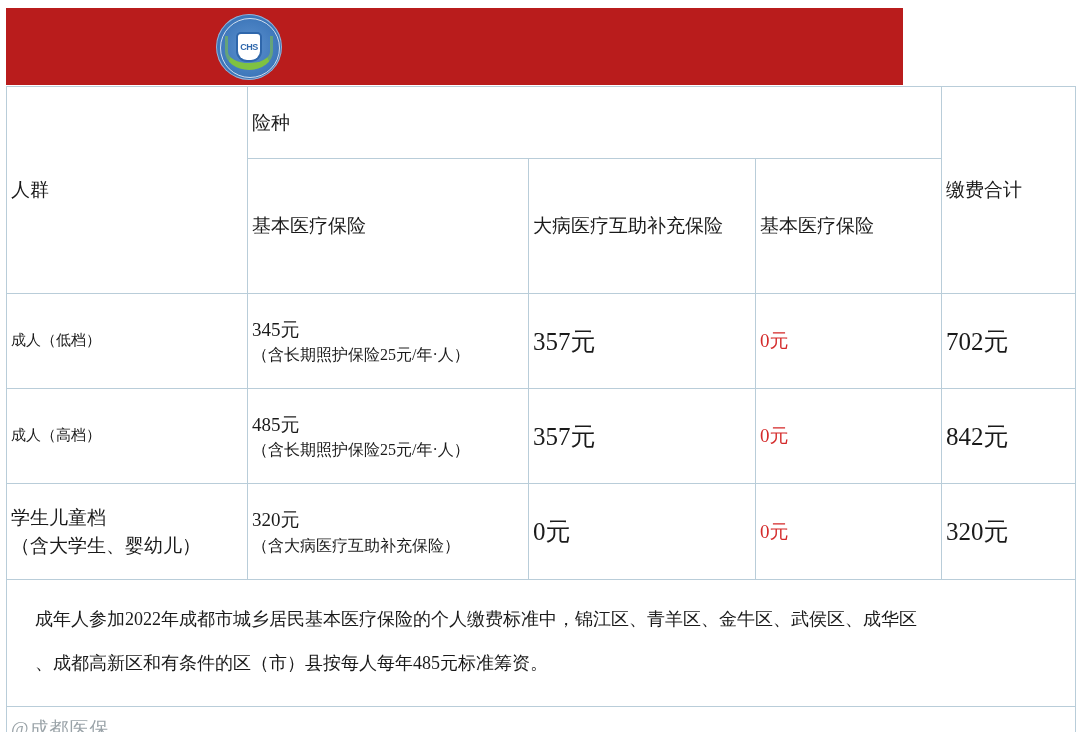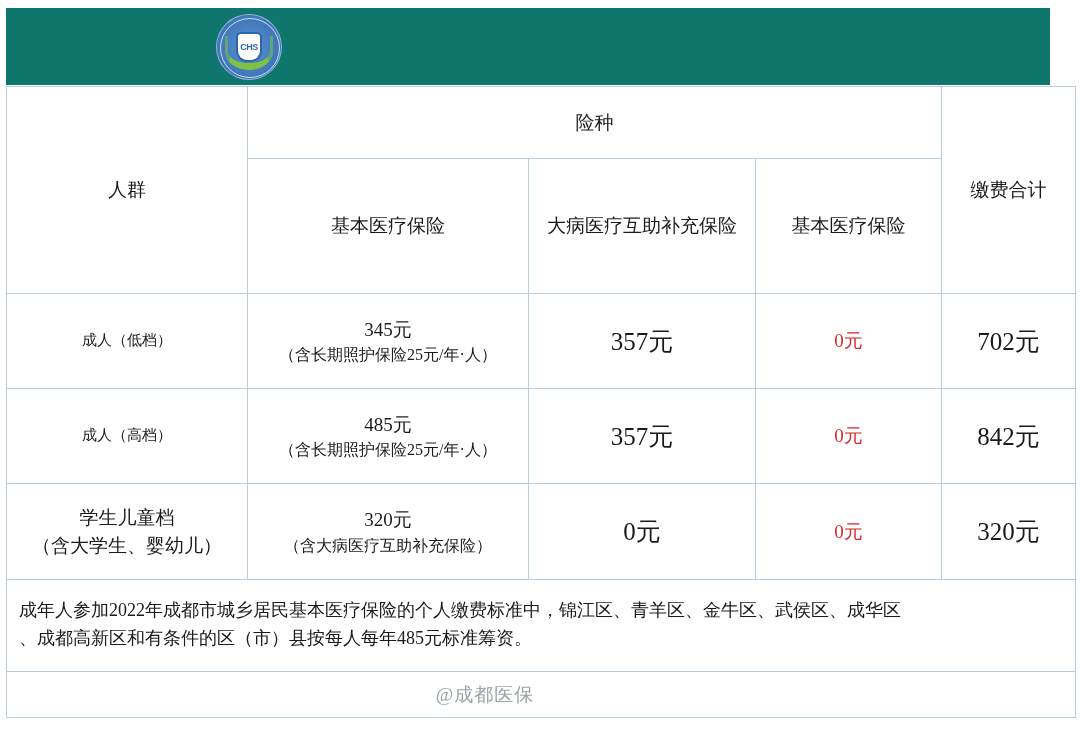--- a/index.html
+++ b/index.html
@@ -21,23 +21,23 @@
     height: 732px;
     background: #ffffff;
     box-sizing: border-box;
   }
 
   
   .banner {
     position: absolute;
     left: 6px;
     top: 8px;
-    width: 1044px;
+    width: 897px;
     height: 77px;
-    background: #0f766e;
+    background: #b91c1c;
     display: flex;
     align-items: center;
     justify-content: flex-start;
     padding-left: 210px;
     box-sizing: border-box;
   }
   .logo {
     position: relative;
     width: 66px;
     height: 66px;
@@ -103,21 +103,21 @@
     position: absolute;
     left: 6px;
     top: 86px;
     width: 1069px;
     border-collapse: collapse;
     table-layout: fixed;
     background: #ffffff;
   }
   .tbl td, .tbl th {
     border: 1px solid #b9cdd9;
-    text-align: center;
+    text-align: left;
     vertical-align: middle;
     font-weight: normal;
     padding: 2px 4px;
     box-sizing: border-box;
   }
 
   .col-pop    { width: 241px; }
   .col-basic  { width: 281px; }
   .col-major  { width: 227px; }
   .col-crit   { width: 186px; }
@@ -164,21 +164,21 @@
 
   .note-row td {
     text-align: left;
     vertical-align: middle;
     padding: 10px 12px 12px 12px;
     height: 92px;
     font-size: 18px;
     line-height: 1.55;
   }
   .note-row p {
-    margin: 0;
+    margin: 16px;
   }
 
   .mark-row td {
     height: 46px;
     vertical-align: middle;
     padding-right: 116px;
   }
   .watermark {
     font-size: 19px;
     color: #9aa3a8;

